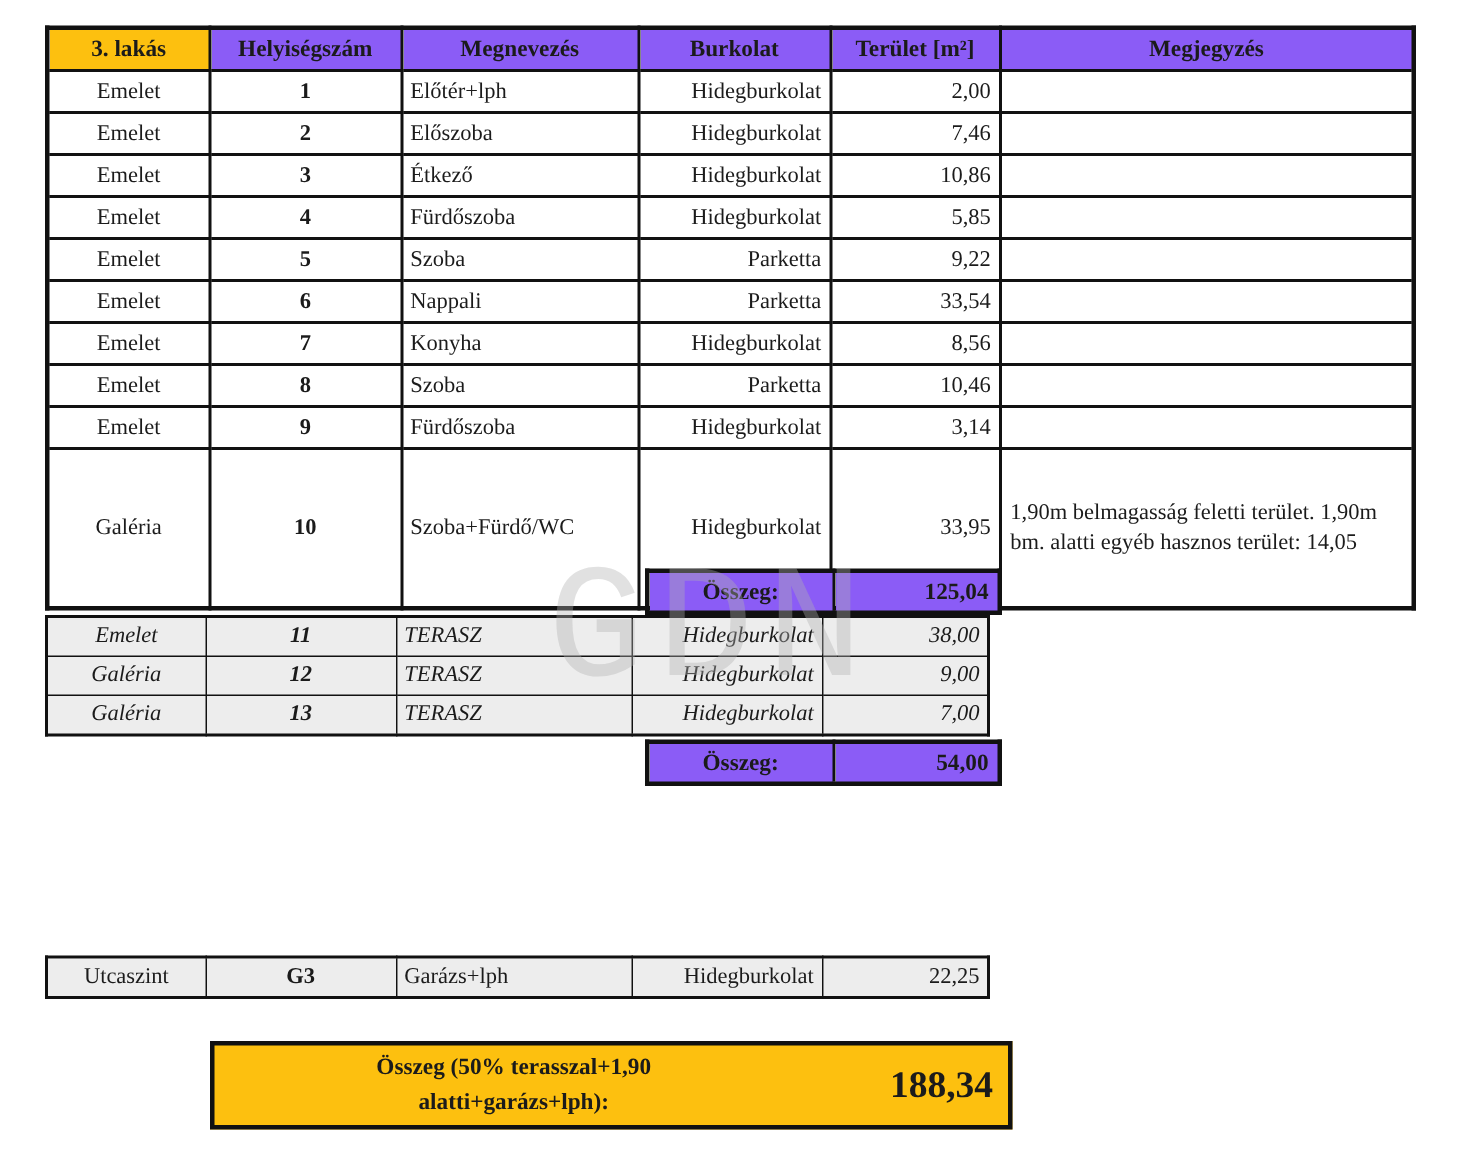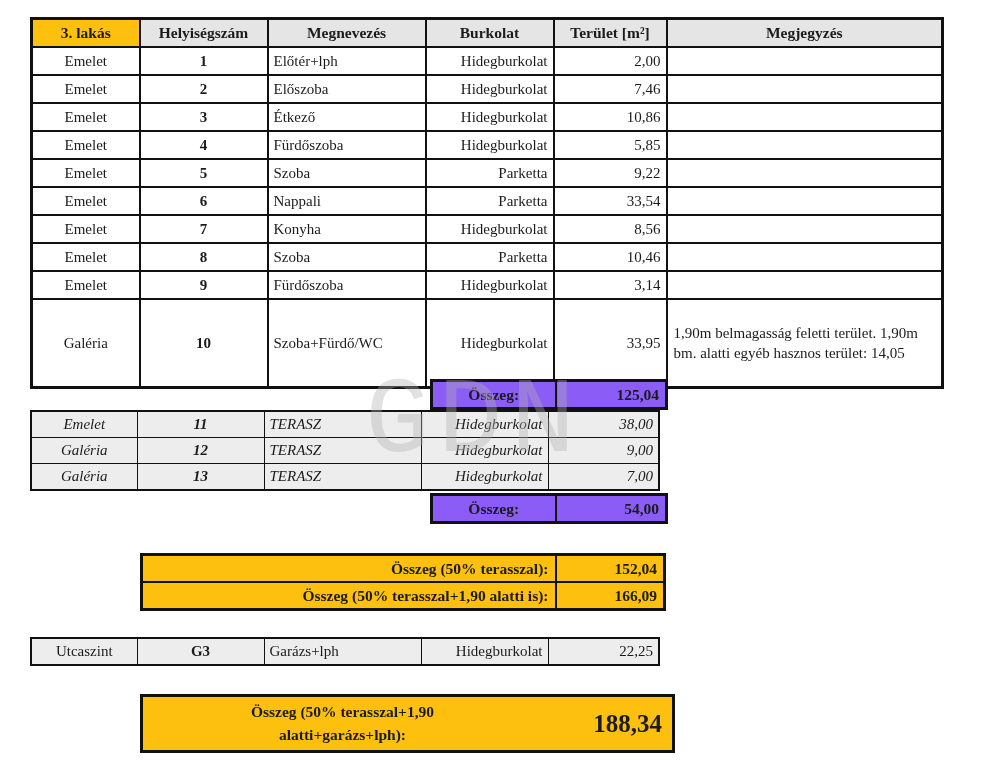--- a/index.html
+++ b/index.html
@@ -10,30 +10,30 @@
     font-family:"Liberation Serif","DejaVu Serif",serif;
     color:#1b1b1b;
     overflow:hidden;
   }
   table{border-collapse:collapse;table-layout:fixed;}
   td,th{overflow:hidden;white-space:nowrap;}
 
   
   .main-table{position:absolute;left:30px;top:17px;border:3px solid #111;}
   .main-table th,.main-table td{border:2px solid #111;font-size:15px;padding:0 5px;height:26px;}
-  .main-table th{font-size:15.5px;font-weight:bold;text-align:center;background:#e5e5e5;}
+  .main-table th{font-size:15.5px;font-weight:bold;text-align:center;background:#8b5cf6;}
   .hdr-apartment{background:#FDC00F !important;}
   .col-floor{text-align:center;}
   .col-num{text-align:center;font-weight:bold;}
   .col-name{text-align:left;}
   .col-surface{text-align:right;}
   .col-area{text-align:right;margin-left:45px;}
   .col-note{text-align:left;}
   .row-tall td{height:80px;}
-  .row-tall .col-note{white-space:normal;line-height:1.35;padding:3px 6px;}
+  .row-tall .col-note{white-space:normal;line-height:1.35;padding:12px 6px;}
 
   
   .sum-strip{position:absolute;border:3px solid #111;}
   .sum-strip td{border:2px solid #111;height:25px;font-size:15.5px;font-weight:bold;background:#8b5cf6;padding:0 6px;}
   .sum-strip .sum-label{text-align:center;}
   .sum-strip .sum-value{text-align:right;}
 
   
   .gray-table{position:absolute;border:2.5px solid #111;}
   .gray-table td{border:1.5px solid #111;font-size:15px;height:25px;background:#EDEDED;padding:0 5px;}
@@ -222,36 +222,20 @@
         <col style="width:111px">
       </colgroup>
     <tbody>
         <tr>
       <td class="sum-label">Összeg:</td>
       <td class="sum-value">54,00</td>
     </tr>
   </tbody>
     </table>
 
-  <table class="summary-box" style="left:140px;top:553px;">
-    <colgroup>
-        <col style="width:414px">
-        <col style="width:109px">
-      </colgroup>
-    <tbody>
-        <tr>
-      <td class="s-label">Összeg (50% terasszal):</td>
-      <td class="s-value">152,04</td>
-    </tr>
-    <tr>
-      <td class="s-label">Összeg (50% terasszal+1,90 alatti is):</td>
-      <td class="s-value">166,09</td>
-    </tr>
-  </tbody>
-    </table>
 
   <table class="gray-table" style="left:30px;top:637px;">
     <colgroup>
         <col style="width:106px">
         <col style="width:127px">
         <col style="width:157px">
         <col style="width:127px">
         <col style="width:111px">
       </colgroup>
     <tbody>

